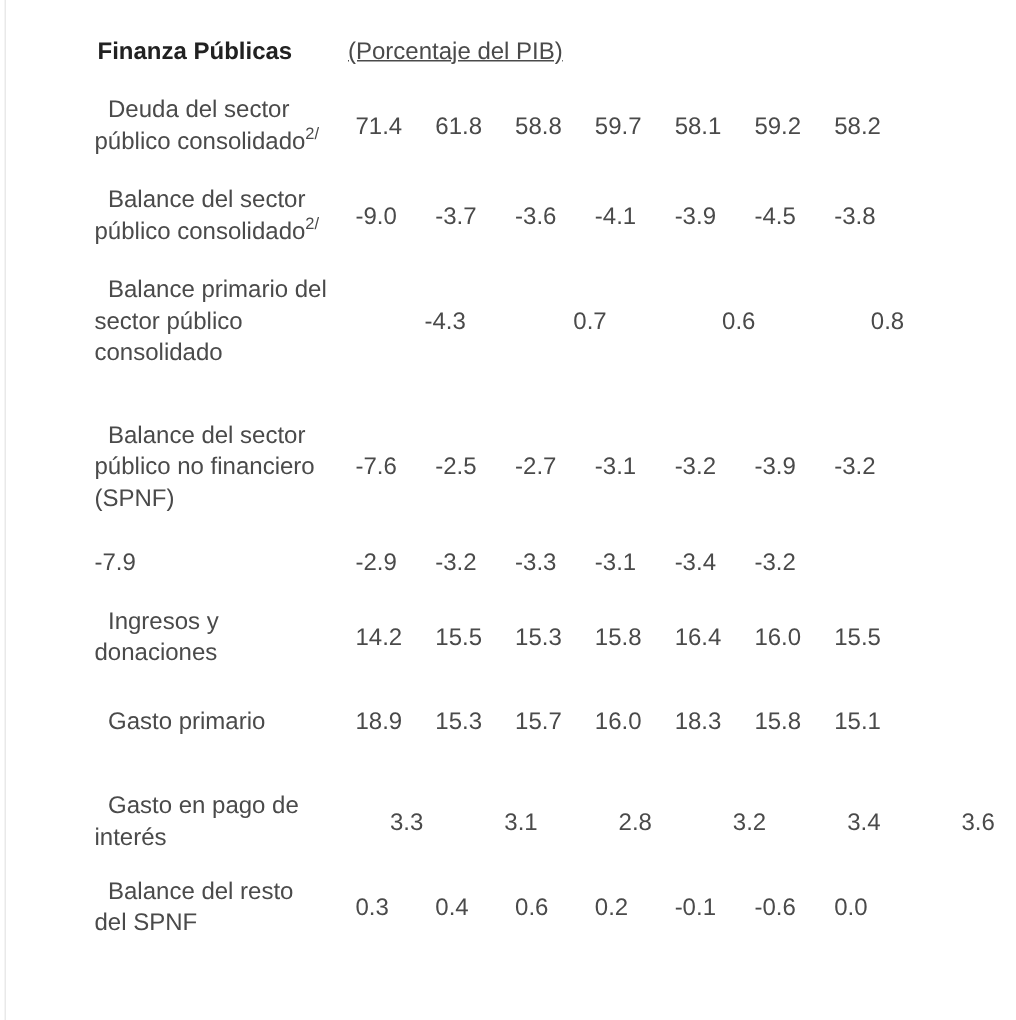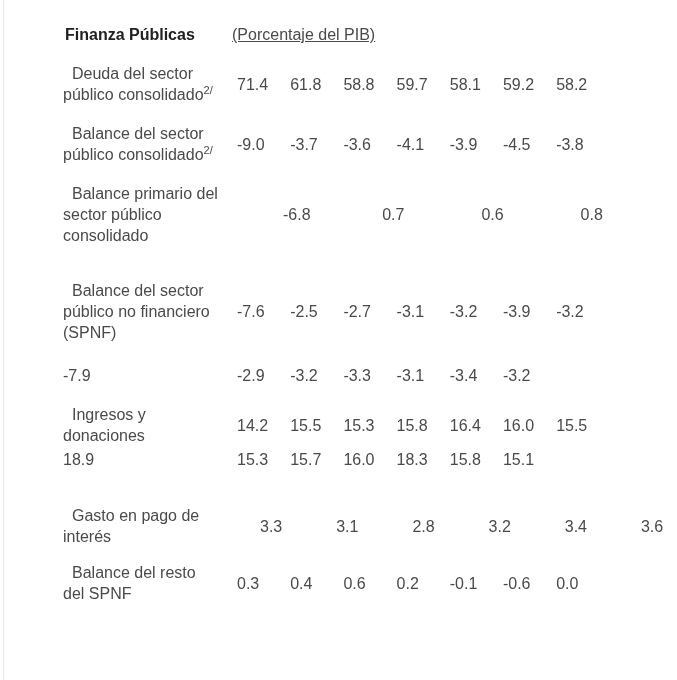--- a/index.html
+++ b/index.html
@@ -35,21 +35,21 @@
   }
   .row {
     display: grid;
     grid-template-columns: 174px repeat(7, 53.2px);
     align-items: center;
     margin-bottom: 18px;
   }
   .header-row { margin-bottom: 18px; }
   .r3 { margin-bottom: 34px; gap: 46px; }
   .r4 { margin-bottom: 22px; }
-  .r6 { margin-bottom: 3px; }
+  .r6 { margin-bottom: 25px; }
   .r7 { margin-bottom: 35px; }
   .r8 { margin-bottom: 15px; gap: 23px; }
   .r9 { margin-bottom: 0; }
   .label {
     white-space: pre-line;
     text-indent: 9px;
   }
   .title {
     font-weight: bold;
     color: #212121;
@@ -100,21 +100,21 @@
           <div class="val">-3.6</div>
           <div class="val">-4.1</div>
           <div class="val">-3.9</div>
           <div class="val">-4.5</div>
           <div class="val">-3.8</div>
         </div>
         <div class="row r3">
           <div class="label">Balance primario del
 sector público
 consolidado</div>
-          <div class="val">-6.8</div>
+          <div class="val">-4.3</div>
           <div class="val">0.7</div>
           <div class="val">0.6</div>
           <div class="val">0.8</div>
           <div class="val">1.1</div>
           <div class="val">0.5</div>
           <div class="val">1.0</div>
         </div>
         <div class="row r4">
           <div class="label">Balance del sector
 público no financiero
@@ -141,20 +141,21 @@
 donaciones</div>
           <div class="val">14.2</div>
           <div class="val">15.5</div>
           <div class="val">15.3</div>
           <div class="val">15.8</div>
           <div class="val">16.4</div>
           <div class="val">16.0</div>
           <div class="val">15.5</div>
         </div>
         <div class="row r7">
+          <div class="label">Gasto primario</div>
           <div class="val">18.9</div>
           <div class="val">15.3</div>
           <div class="val">15.7</div>
           <div class="val">16.0</div>
           <div class="val">18.3</div>
           <div class="val">15.8</div>
           <div class="val">15.1</div>
         </div>
         <div class="row r8">
           <div class="label">Gasto en pago de

